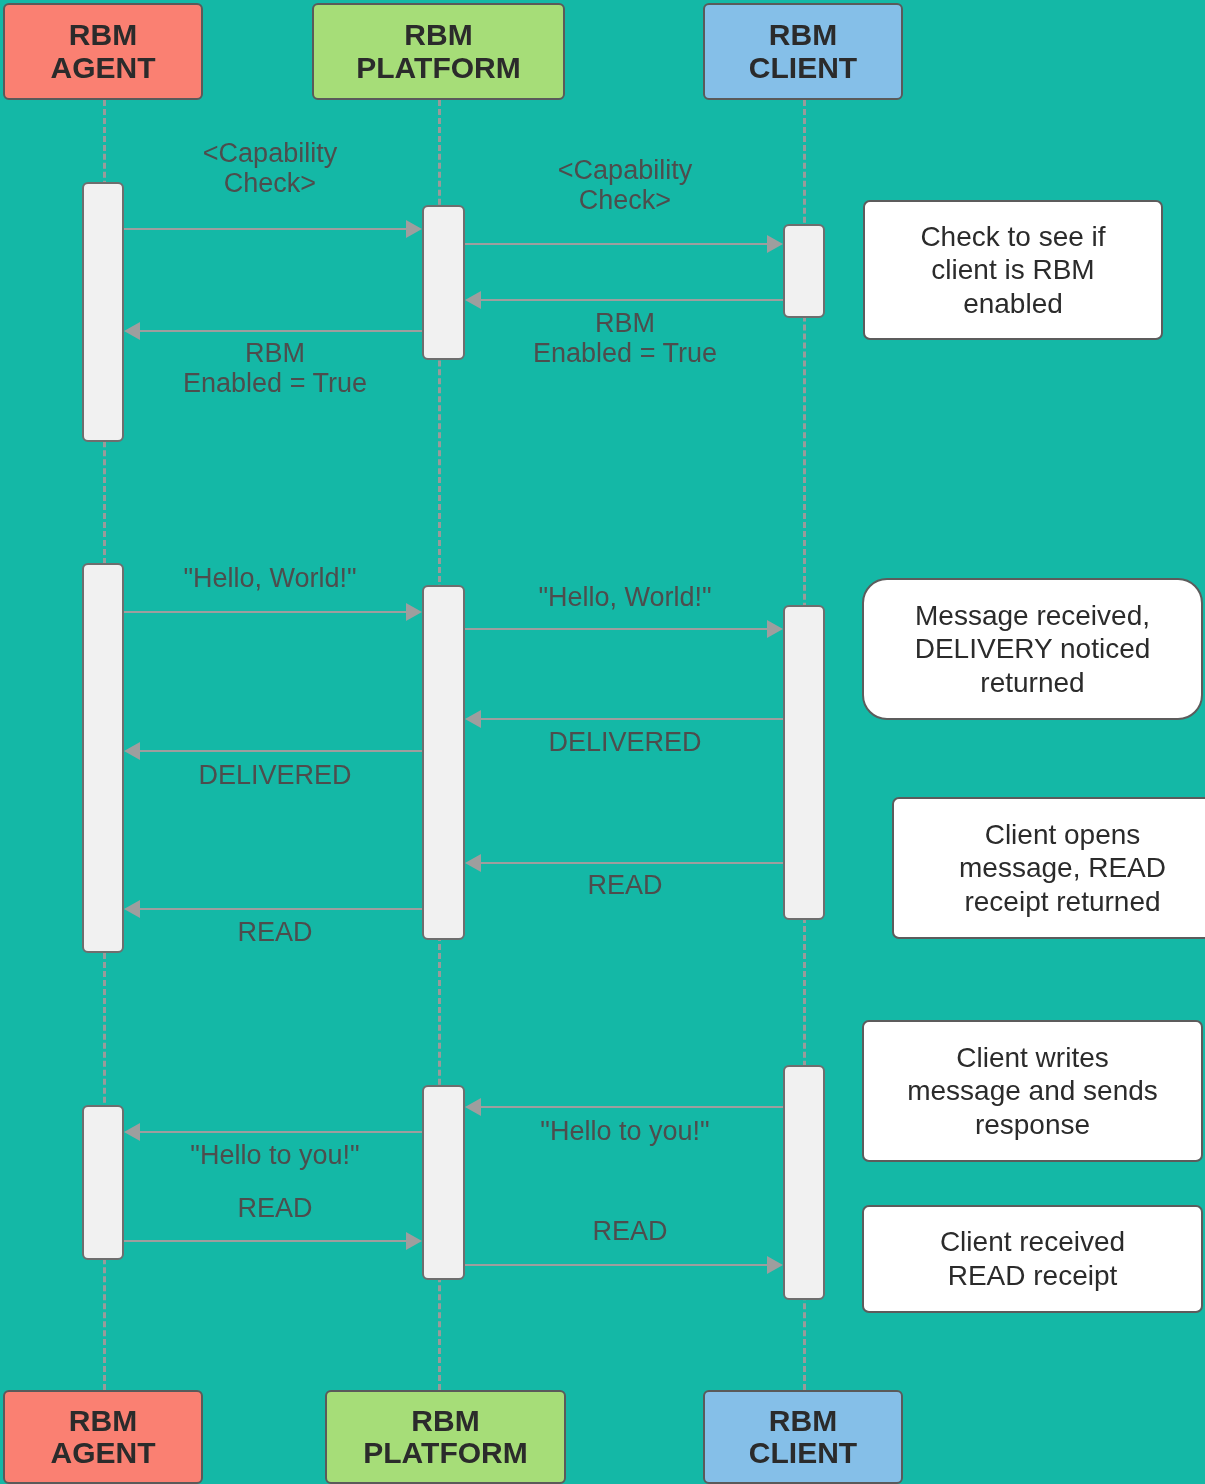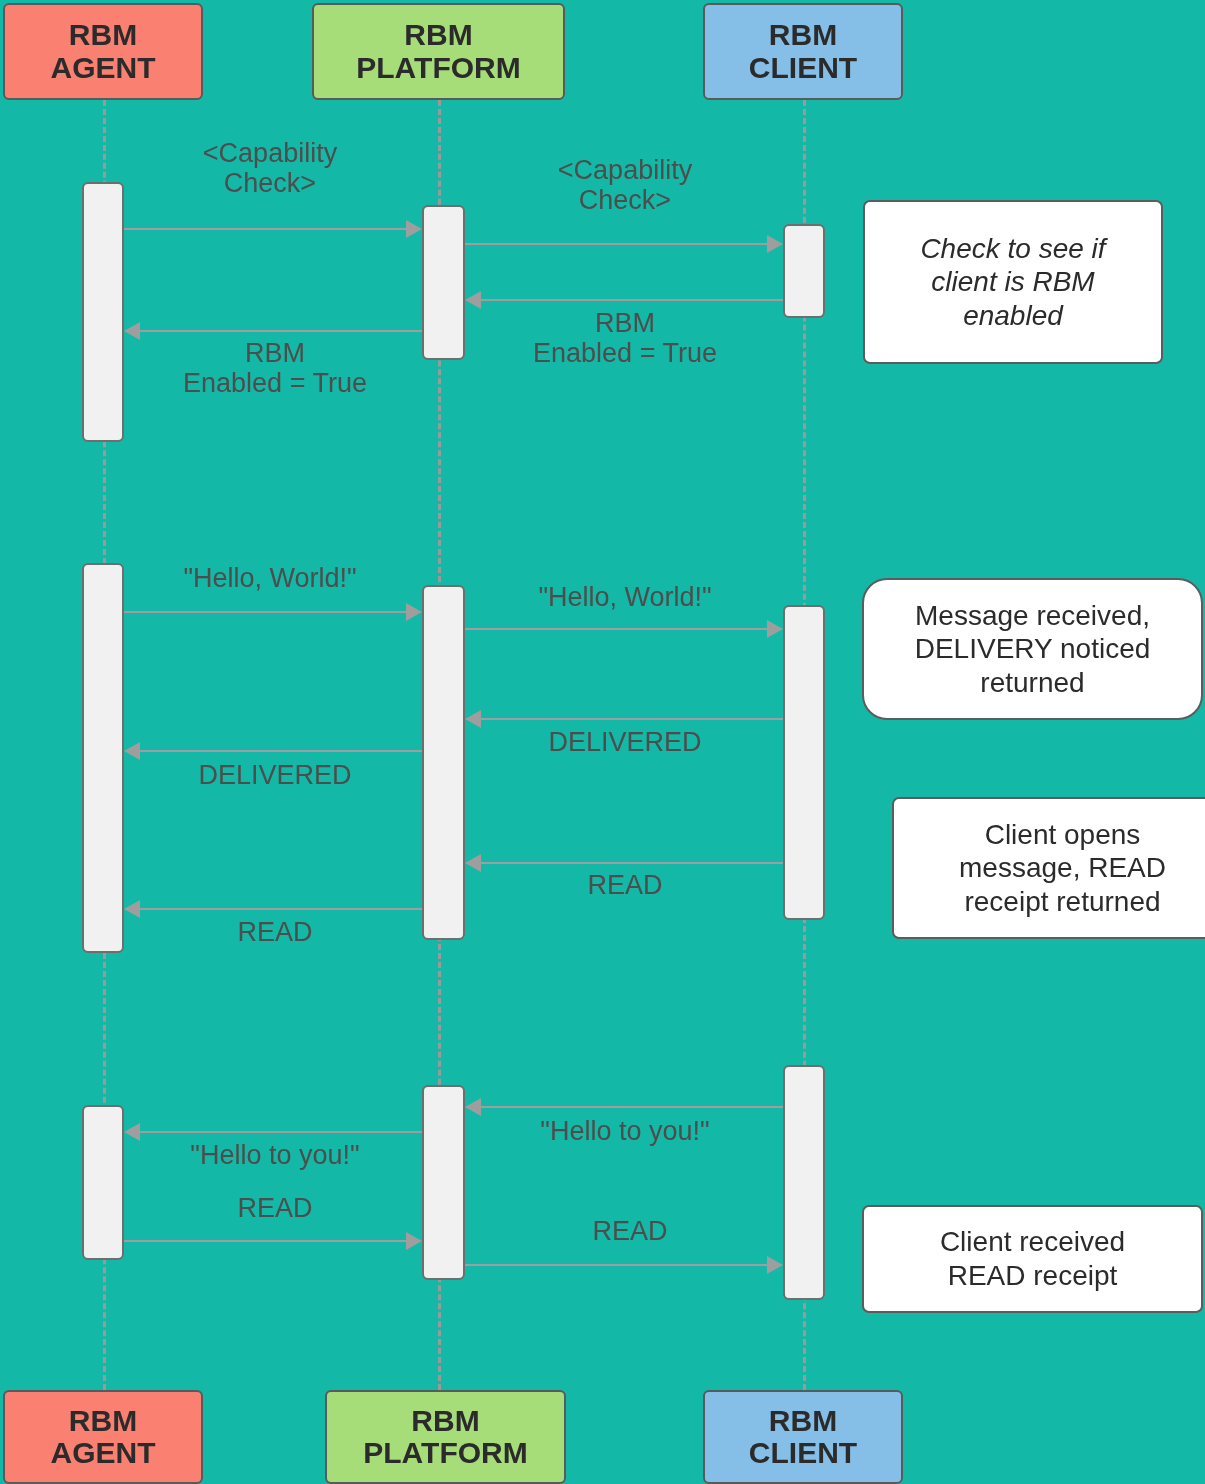--- a/index.html
+++ b/index.html
@@ -63,21 +63,21 @@
   <div class="msg-line" style="left:481px;top:299px;width:302px;"></div>
   <div class="arrow-head left" style="left:465px;top:291px;"></div>
   <div class="msg-label" style="left:500px;top:308px;width:250px;">RBM
 Enabled = True</div>
 
   <div class="msg-line" style="left:140px;top:330px;width:282px;"></div>
   <div class="arrow-head left" style="left:124px;top:322px;"></div>
   <div class="msg-label" style="left:150px;top:338px;width:250px;">RBM
 Enabled = True</div>
 
-  <div class="note" style="left:863px;top:200px;width:300px;height:164px;font-style:italic;">Check to see if
+  <div class="note" style="left:863px;top:200px;width:300px;height:140px;">Check to see if
 client is RBM
 enabled</div>
 
   <div class="activation" style="left:82px;top:563px;width:42px;height:390px;"></div>
   <div class="activation" style="left:422px;top:585px;width:43px;height:355px;"></div>
   <div class="activation" style="left:783px;top:605px;width:42px;height:315px;"></div>
 
   <div class="msg-line" style="left:124px;top:611px;width:290px;"></div>
   <div class="arrow-head right" style="left:406px;top:603px;"></div>
   <div class="msg-label" style="left:150px;top:563px;width:240px;">"Hello, World!"</div>
@@ -122,20 +122,23 @@
   <div class="msg-label" style="left:150px;top:1140px;width:250px;">"Hello to you!"</div>
 
   <div class="msg-line" style="left:124px;top:1240px;width:290px;"></div>
   <div class="arrow-head right" style="left:406px;top:1232px;"></div>
   <div class="msg-label" style="left:150px;top:1193px;width:250px;">READ</div>
 
   <div class="msg-line" style="left:465px;top:1264px;width:310px;"></div>
   <div class="arrow-head right" style="left:767px;top:1256px;"></div>
   <div class="msg-label" style="left:505px;top:1216px;width:250px;">READ</div>
 
+  <div class="note" style="left:862px;top:1020px;width:341px;height:142px;">Client writes
+message and sends
+response</div>
   <div class="note" style="left:862px;top:1205px;width:341px;height:108px;text-align:center;">Client received
 READ receipt</div>
 
   <div class="actor-box" style="left:3px;top:1390px;width:200px;height:94px;background:#fa8072;">RBM
 AGENT</div>
   <div class="actor-box" style="left:325px;top:1390px;width:241px;height:94px;background:#a6dd78;">RBM
 PLATFORM</div>
   <div class="actor-box" style="left:703px;top:1390px;width:200px;height:94px;background:#85bfe8;">RBM
 CLIENT</div>
 

